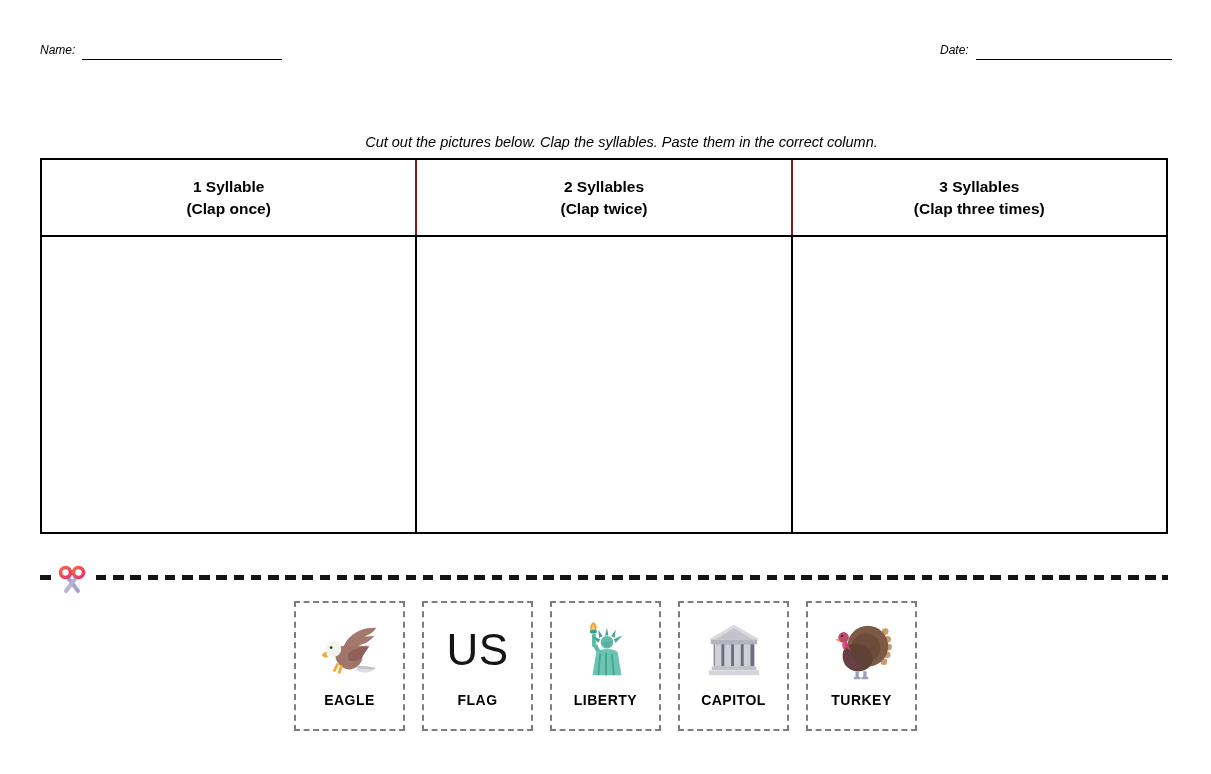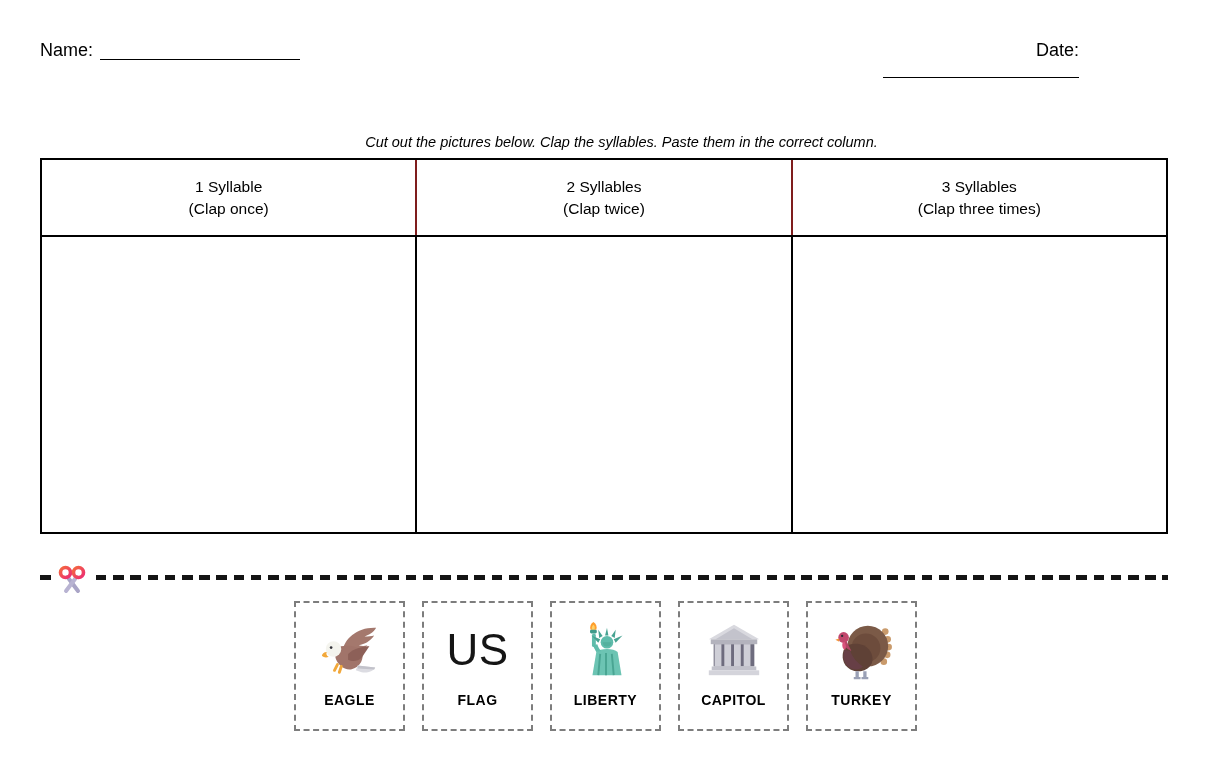--- a/index.html
+++ b/index.html
@@ -1,39 +1,39 @@
 <!DOCTYPE html>
 <html><head>
 <meta charset="utf-8">
 <style>
   html,body{margin:0;padding:0;background:#ffffff;}
   body{width:1211px;height:774px;overflow:hidden;font-family:"Liberation Sans",sans-serif;color:#000;}
   .sheet{position:relative;width:1211px;height:774px;background:#fff;}
 
   
   .field{position:absolute;display:flex;align-items:flex-end;}
-  .field-label{font-size:18px;line-height:19px;}
+  .field-label{font-size:12px;line-height:19px;font-style:italic;}
   .blank-line{display:inline-block;border-bottom:1.6px solid #000;height:17px;margin-left:7px;}
   .name-field{left:40px;top:41px;}
   .name-field .blank-line{width:200px;}
-  .date-field{left:876px;top:41px;flex-direction:column;}
+  .date-field{left:940px;top:41px;}
   .date-field .blank-line{width:196px;}
 
   
   .title{position:absolute;left:0;top:83px;width:1211px;margin:0;text-align:center;
          font-size:21px;font-weight:bold;letter-spacing:.4px;}
   .instructions{position:absolute;left:0;top:118px;width:1211px;margin:16px;text-align:center;
          font-size:14.5px;font-style:italic;}
 
   
   .sort-table{position:absolute;left:40px;top:158px;width:1128px;height:376px;
               border:2px solid #000;box-sizing:border-box;display:flex;flex-direction:column;background:#fff;}
   .thead{display:flex;height:75px;border-bottom:2px solid #000;flex:none;}
   .th{flex:1;display:flex;flex-direction:column;justify-content:center;align-items:center;
-      font-weight:normal;font-size:15.5px;line-height:22px;text-align:center;}
+      font-weight:bold;font-size:15.5px;line-height:22px;text-align:center;}
   .th + .th{border-left:2px solid #7f1d1d;}
   .tbody{flex:1;display:flex;}
   .td{flex:1;}
   .td + .td{border-left:2px solid #000;}
 
   
   .cut-line{position:absolute;left:40px;top:563px;width:1128px;height:36px;}
   .lead-dash{position:absolute;left:0;top:12px;width:11px;height:5px;background:#141414;}
   .scissors{position:absolute;left:15px;top:1px;width:34px;height:34px;}
   .dash-run{position:absolute;left:56px;right:0;top:12px;height:5px;

